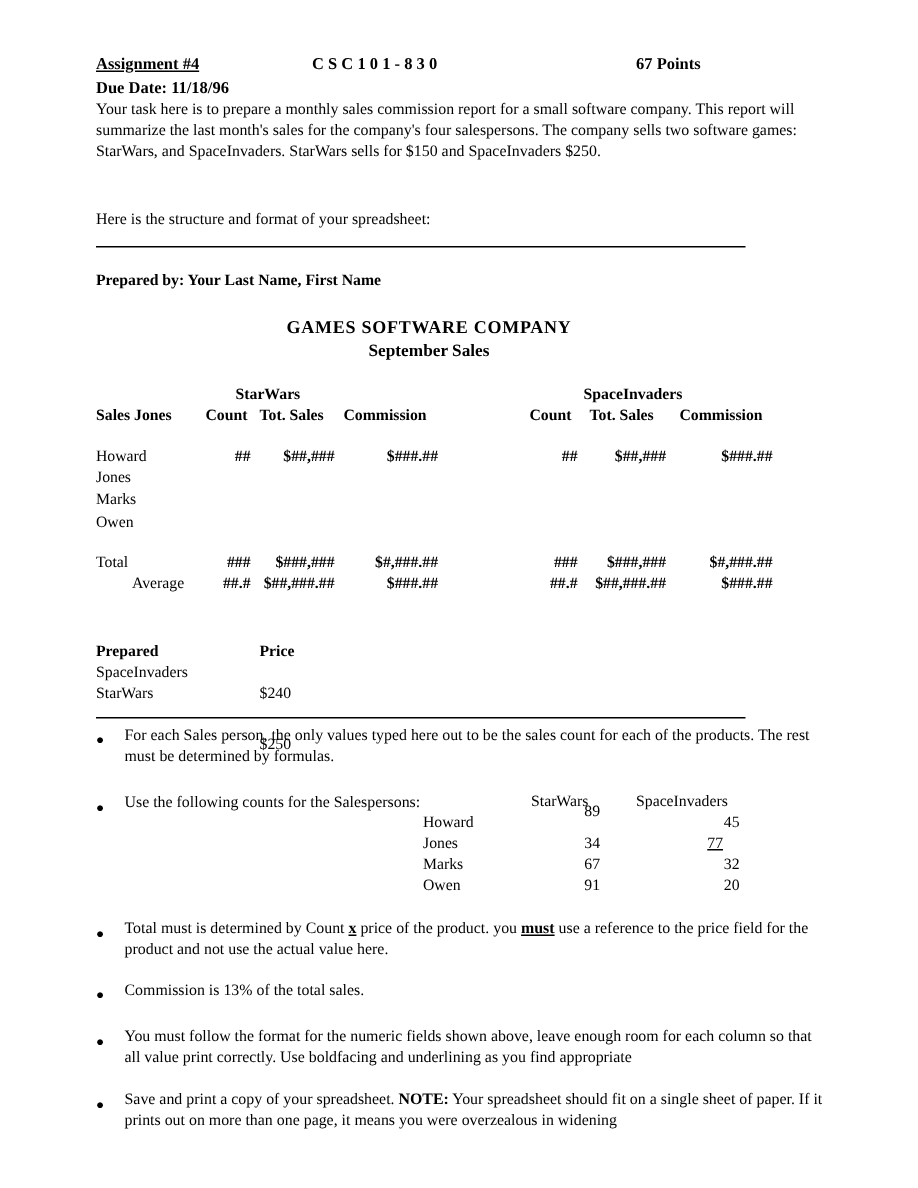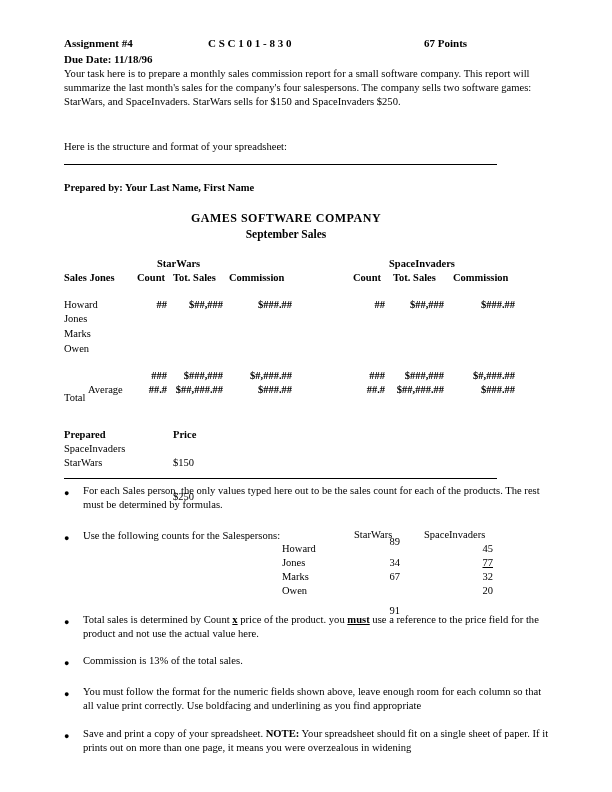--- a/index.html
+++ b/index.html
@@ -16,21 +16,21 @@
     .cell { position: absolute; white-space: nowrap; font-size: 10.5px; }
     .r { text-align: right; }
     .center { text-align: center; left: 0; width: 572px; }
     .bullet { position: absolute; left: 64px; font-size: 9px; }
     .btext { position: absolute; left: 83px; width: 470px; line-height: 14px; font-size: 10.6px; }
     u.mustw { font-weight: bold; text-decoration: underline; }
   </style>
 </head>
 <body>
 
-<div class="abs hdr" style="left:64px; top:37px;">Assignment #4</div>
+<div class="abs hdr" style="left:64px; top:37px;text-decoration:underline;">Assignment #4</div>
 <div class="abs hdr" style="left:208px; top:37px;">C S C 1 0 1 - 8 3 0</div>
 <div class="abs hdr" style="left:424px; top:37px;">67 Points</div>
 <div class="abs hdr" style="left:64px; top:53px;">Due Date: 11/18/96</div>
 
 <div class="para" style="top:67px; width:490px;">Your task here is to prepare a monthly sales commission report for a small software company.  This report will summarize the last month's sales for the company's four salespersons. The company sells two software games: StarWars, and SpaceInvaders. StarWars sells for $150 and SpaceInvaders $250.</div>
 <div class="para" style="top:140px;">Here is the structure and format of your spreadsheet:</div>
 <div class="hr" style="top:164px;"></div>
 
 <div class="abs b" style="left:64px; top:182px; font-size:10.5px;">Prepared by: Your Last Name, First Name</div>
 <div class="abs b center" style="top:211px; font-size:12px; letter-spacing:0.5px;">GAMES SOFTWARE COMPANY</div>
@@ -52,72 +52,72 @@
 <div class="cell" style="left:64px; top:328px;">Marks</div>
 <div class="cell" style="left:64px; top:343px;">Owen</div>
 
 <div class="cell b r" style="left:125px; width:42px; top:299px;">##</div>
 <div class="cell b r" style="left:170px; width:53px; top:299px;">$##,###</div>
 <div class="cell b r" style="left:230px; width:62px; top:299px;">$###.##</div>
 <div class="cell b r" style="left:345px; width:40px; top:299px;">##</div>
 <div class="cell b r" style="left:390px; width:54px; top:299px;">$##,###</div>
 <div class="cell b r" style="left:452px; width:63px; top:299px;">$###.##</div>
 
-<div class="cell" style="left:64px; top:392px;">Total</div>
+<div class="cell" style="left:64px; top:370px;">Total</div>
 <div class="cell b r" style="left:125px; width:42px; top:370px;">###</div>
 <div class="cell b r" style="left:170px; width:53px; top:370px;">$###,###</div>
 <div class="cell b r" style="left:230px; width:62px; top:370px;">$#,###.##</div>
 <div class="cell b r" style="left:345px; width:40px; top:370px;">###</div>
 <div class="cell b r" style="left:390px; width:54px; top:370px;">$###,###</div>
 <div class="cell b r" style="left:452px; width:63px; top:370px;">$#,###.##</div>
 
 <div class="cell" style="left:64px; top:384px;margin-left:24px;">Average</div>
 <div class="cell b r" style="left:125px; width:42px; top:384px;">##.#</div>
 <div class="cell b r" style="left:165px; width:58px; top:384px;">$##,###.##</div>
 <div class="cell b r" style="left:230px; width:62px; top:384px;">$###.##</div>
 <div class="cell b r" style="left:345px; width:40px; top:384px;">##.#</div>
 <div class="cell b r" style="left:385px; width:59px; top:384px;">$##,###.##</div>
 <div class="cell b r" style="left:452px; width:63px; top:384px;">$###.##</div>
 
 <div class="cell b" style="left:64px; top:429px;">Prepared</div>
 <div class="cell b" style="left:173px; top:429px;">Price</div>
 <div class="cell" style="left:64px; top:443px;">SpaceInvaders</div>
 <div class="cell" style="left:173px; top:443px;margin-top:48px;">$250</div>
 <div class="cell" style="left:64px; top:457px;">StarWars</div>
-<div class="cell" style="left:173px; top:457px;">$150</div>
+<div class="cell" style="left:173px; top:457px;">$240</div>
 
 <div class="hr" style="top:478px;"></div>
 
 <div class="bullet" style="top:488px;">●</div>
 <div class="btext" style="top:484px;">For each Sales person, the only values typed here out to be the sales count for each of the products.  The rest must be determined by formulas.</div>
 
 <div class="bullet" style="top:533px;">●</div>
 <div class="btext" style="top:529px;">Use the following counts for the Salespersons:</div>
 
 <div class="cell" style="left:354px; top:529px;">StarWars</div>
 <div class="cell" style="left:424px; top:529px;">SpaceInvaders</div>
 
 <div class="cell" style="left:282px; top:543px;">Howard</div>
 <div class="cell r" style="left:370px; width:30px; top:536px;">89</div>
 <div class="cell r" style="left:463px; width:30px; top:543px;">45</div>
 
 <div class="cell" style="left:282px; top:557px;">Jones</div>
 <div class="cell r" style="left:370px; width:30px; top:557px;">34</div>
-<div class="cell r" style="left:463px; width:30px; top:557px;text-decoration:underline;">77</div>
+<div class="cell r" style="left:452px; width:30px; top:557px;text-decoration:underline;">77</div>
 
 <div class="cell" style="left:282px; top:571px;">Marks</div>
 <div class="cell r" style="left:370px; width:30px; top:571px;">67</div>
 <div class="cell r" style="left:463px; width:30px; top:571px;">32</div>
 
 <div class="cell" style="left:282px; top:585px;">Owen</div>
-<div class="cell r" style="left:370px; width:30px; top:585px;margin-top:20px;">91</div>
+<div class="cell r" style="left:370px; width:30px; top:585px;">91</div>
 <div class="cell r" style="left:463px; width:30px; top:585px;">20</div>
 
 <div class="bullet" style="top:617px;">●</div>
-<div class="btext" style="top:613px;"><span>Total sales is determined by Count </span><b style="text-decoration:underline;">x</b><span> price of the product.  you </span><u class="mustw">must</u><span> use a reference to the price field for the product and not use the actual value here.</span></div>
+<div class="btext" style="top:613px;"><span>Total must is determined by Count </span><b style="text-decoration:underline;">x</b><span> price of the product.  you </span><u class="mustw">must</u><span> use a reference to the price field for the product and not use the actual value here.</span></div>
 
 <div class="bullet" style="top:658px;">●</div>
 <div class="btext" style="top:654px;">Commission is 13% of the total sales.</div>
 
 <div class="bullet" style="top:689px;">●</div>
 <div class="btext" style="top:685px;">You must follow the format for the numeric fields shown above, leave enough room for each column so that all value print correctly.  Use boldfacing and underlining as you find appropriate</div>
 
 <div class="bullet" style="top:731px;">●</div>
 <div class="btext" style="top:727px;"><span>Save and print a copy of your spreadsheet. </span><b>NOTE:</b><span> Your spreadsheet should fit on a  single sheet of paper. If it prints out on more than one page, it means you were overzealous in widening</span></div>
 

